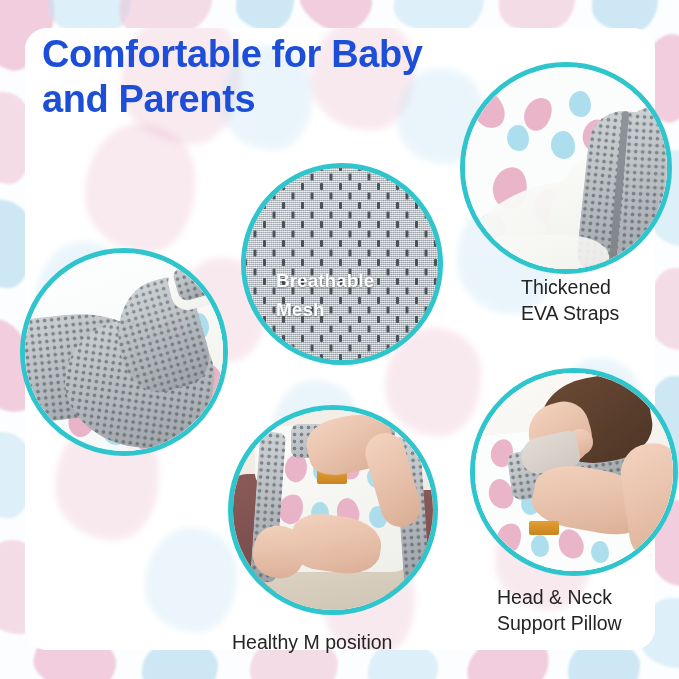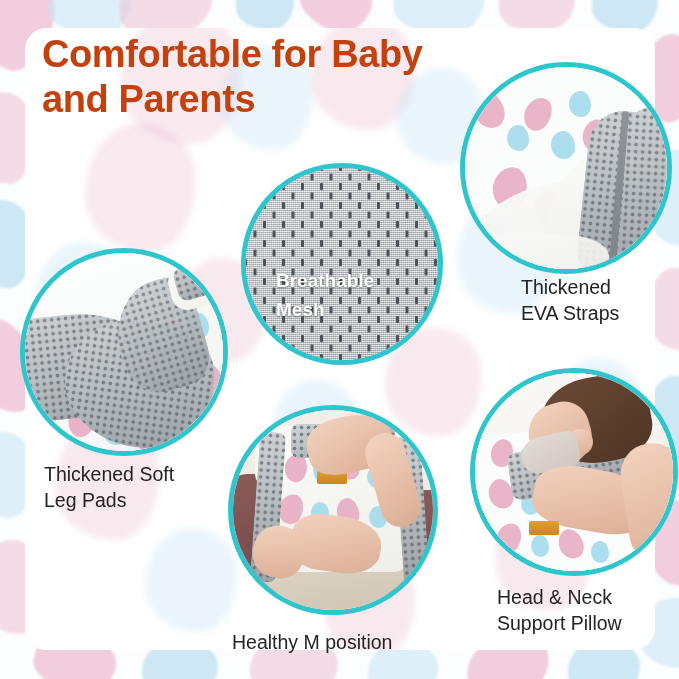--- a/index.html
+++ b/index.html
@@ -59,21 +59,21 @@
   }
   .wblob.p { background: #eab8cd; }
   .wblob.b { background: #bcdff2; }
 
   
   .title {
     position: absolute;
     left: 42px;
     top: 32px;
     width: 480px;
-    color: #c2410c;
+    color: #1d4ed8;
     font-size: 38px;
     font-weight: 700;
     line-height: 1.18;
     letter-spacing: -0.4px;
     white-space: pre-line;
   }
 
   
   .circle {
     position: absolute;
@@ -260,22 +260,20 @@
       <div class="gray-pad" style="left:-14px; top:60px; width:150px; height:104px;
            border-radius:20% 60% 40% 20% / 40% 60% 40% 30%; transform:rotate(-6deg);"></div>
       <div class="gray-pad" style="left:40px; top:68px; width:148px; height:126px;
            border-radius:48% 36% 34% 56% / 54% 44% 46% 52%; transform:rotate(8deg);"></div>
       <div class="gray-pad" style="left:92px; top:28px; width:86px; height:110px;
            border-radius:60% 30% 30% 40%; transform:rotate(-16deg); opacity:.92;"></div>
       <div class="shirt" style="left:144px; top:8px; width:74px; height:44px; border-radius:16px; transform:rotate(-14deg);"></div>
       <div class="gray-pad" style="left:150px; top:10px; width:46px; height:34px; border-radius:10px; transform:rotate(-16deg);"></div>
     </div>
   </div>
-  <div class="caption" style="left:44px; top:462px; width:190px;">Thickened Soft
-Leg Pads</div>
 
   <div class="circle" style="left:228px; top:405px; width:210px; height:210px;">
     <div class="cimg">
       <div style="position:absolute; inset:0; background:linear-gradient(180deg,#f3efe8 0%,#ece7de 100%);"></div>
       <div class="maroon" style="left:-6px;  top:64px;  width:66px;  height:118px; border-radius:20px 8px 12px 18px;"></div>
       <div class="maroon" style="left:152px; top:80px;  width:64px;  height:116px; border-radius:10px 18px 18px 12px;"></div>
       <div class="khaki" style="left:24px;  top:150px; width:166px; height:70px;"></div>
       <div class="shirt" style="left:22px;  top:16px;  width:170px; height:60px; border-radius:12px;"></div>
 
       <div class="shirt" style="left:38px; top:32px; width:140px; height:130px; border-radius:10px 10px 18px 18px;"></div>

